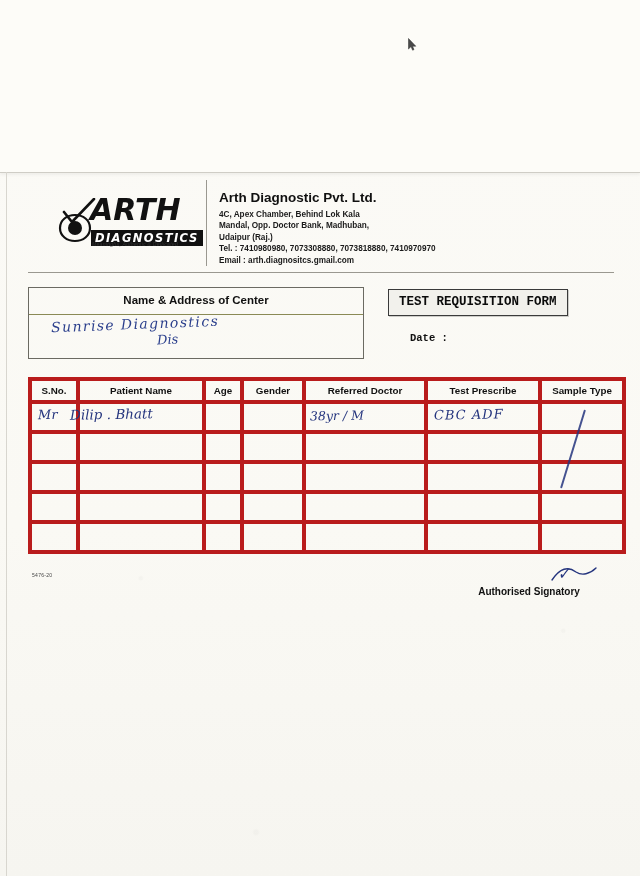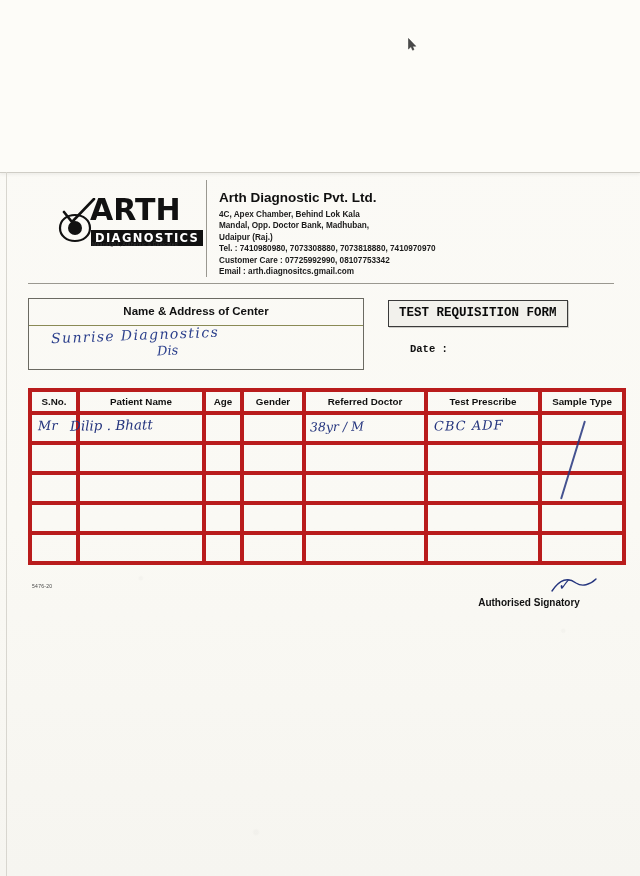--- a/index.html
+++ b/index.html
@@ -71,20 +71,21 @@
     align-items: flex-start;
     border-bottom: 1px solid #9a9890;
     padding-bottom: 6px;
     min-height: 82px;
   }
   .logo-box {
     width: 178px;
     padding-top: 14px;
     padding-left: 28px;
     box-sizing: border-box;
+    font-style: italic;
   }
   .logo {
     position: relative;
     width: 140px;
     height: 56px;
   }
   .logo-mark {
     position: absolute;
     left: 0;
     top: 4px;
@@ -343,21 +344,20 @@
         <div class="logo-tag">Meaningful, Authentic &amp; Dedicated</div>
       </div>
     </div>
     <div class="divider-v"></div>
     <div class="company">
       <div class="company-name">Arth Diagnostic Pvt. Ltd.</div>
       <div class="company-line">4C, Apex Chamber, Behind Lok Kala</div>
       <div class="company-line">Mandal, Opp. Doctor Bank, Madhuban,</div>
       <div class="company-line">Udaipur (Raj.)</div>
       <div class="company-line">Tel. : 7410980980, 7073308880, 7073818880, 7410970970</div>
-      <div class="company-line">Customer Care : 07725992990, 08107753342</div>
       <div class="company-line">Email : arth.diagnositcs.gmail.com</div>
     </div>
   </div>
 
   <div class="mid">
     <div class="center-box">
       <div class="center-box-title">Name &amp; Address of Center</div>
       <div class="center-box-rule"></div>
       <div class="hw-center">Sunrise  Diagnostics</div>
       <div class="hw-center2">Dis</div>

